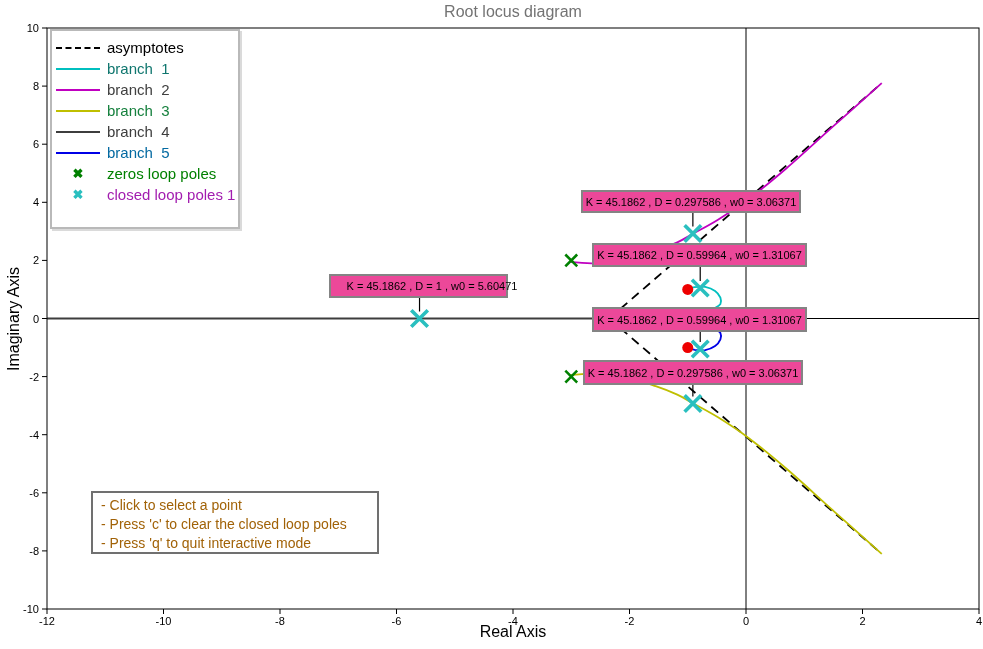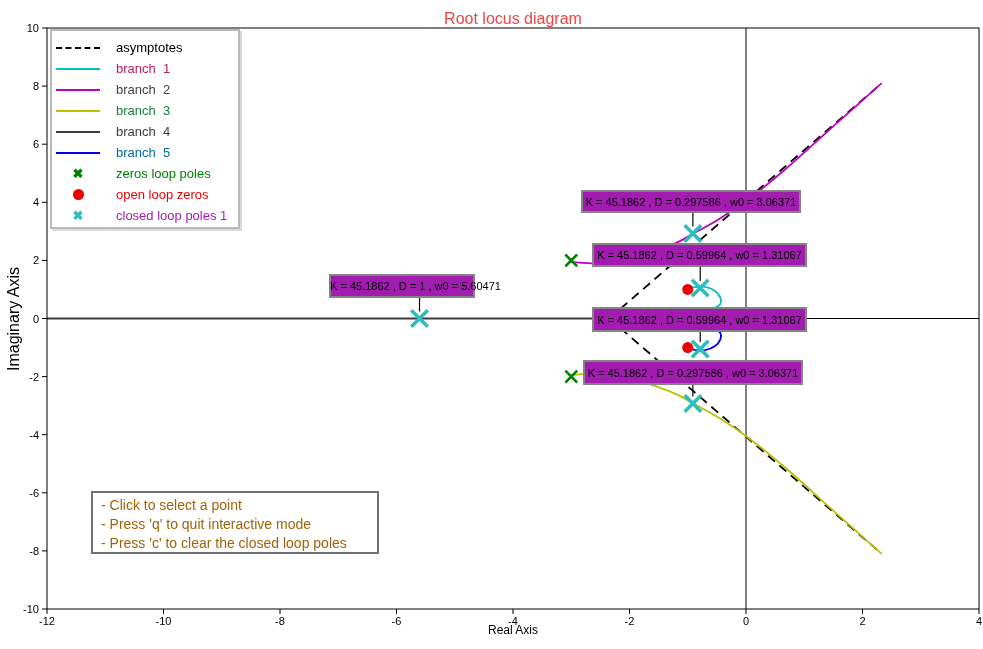--- a/index.html
+++ b/index.html
@@ -1,31 +1,31 @@
 <!DOCTYPE html>
 <html><head>
 <meta charset="utf-8">
 <style>
   html,body{margin:0;padding:0;background:#fff;}
   #fig{position:relative;width:983px;height:649px;background:#fff;
        font-family:"Liberation Sans",sans-serif;overflow:hidden;}
   #plot-svg{position:absolute;left:0;top:0;z-index:1;}
-  .fig-title{position:absolute;left:47px;top:10px;width:932px;text-align:center;
-       font-size:16px;color:#ef4444;z-index:2;}
+  .fig-title{position:absolute;left:47px;top:3px;width:932px;text-align:center;
+       font-size:16px;color:#737373;z-index:2;}
   .x-label{position:absolute;left:47px;top:623px;width:932px;text-align:center;
-       font-size:12px;color:#000;z-index:2;}
+       font-size:16px;color:#000;z-index:2;}
   .y-label{position:absolute;left:14px;top:319px;transform:translate(-50%,-50%) rotate(-90deg);
        font-size:16px;color:#000;white-space:nowrap;z-index:2;}
   .legend{position:absolute;left:50px;top:29px;width:190px;height:200px;background:#fff;
        border:2px solid #b9b9b9;box-shadow:2px 2px 0 rgba(150,150,150,.35);
        box-sizing:border-box;z-index:3;padding-top:6px;}
   .legend-row{height:21px;display:flex;align-items:center;}
   .legend-sample{width:52px;display:flex;justify-content:center;align-items:center;flex:none;}
-  .legend-label{font-size:13px;white-space:pre;margin-left:12px;}
-  .ann{position:absolute;background:#a21caf;border:2px solid #848484;box-sizing:border-box;
+  .legend-label{font-size:15px;white-space:pre;margin-left:3px;}
+  .ann{position:absolute;background:#ec4899;border:2px solid #848484;box-sizing:border-box;
        display:flex;align-items:center;justify-content:center;font-size:11px;color:#000;
        white-space:nowrap;z-index:3;}
   .instructions{position:absolute;left:91px;top:491px;width:288px;height:63px;background:#fff;
        border:2px solid #707070;box-sizing:border-box;z-index:3;padding:3px 0 0 8px;}
   .instr-line{font-size:14px;line-height:19px;color:#a16207;white-space:nowrap;}
 </style>
 </head>
 <body>
 
 <div id="fig">
@@ -102,21 +102,21 @@
       <div class="legend-row">
         <span class="legend-sample">
           <span style="width: 44px; border-top: 2.5px dashed rgb(0, 0, 0); display: inline-block;"></span>
         </span>
         <span class="legend-label" style="color: rgb(0, 0, 0);">asymptotes</span>
       </div>
       <div class="legend-row">
         <span class="legend-sample">
           <span style="width: 44px; border-top: 2.5px solid rgb(0, 191, 191); display: inline-block;"></span>
         </span>
-        <span class="legend-label" style="color: #be185d;">branch  1</span>
+        <span class="legend-label" style="color: #0f766e;">branch  1</span>
       </div>
       <div class="legend-row">
         <span class="legend-sample">
           <span style="width: 44px; border-top: 2.5px solid rgb(192, 0, 192); display: inline-block;"></span>
         </span>
         <span class="legend-label" style="color: #404040;">branch  2</span>
       </div>
       <div class="legend-row">
         <span class="legend-sample">
           <span style="width: 44px; border-top: 2.5px solid rgb(191, 191, 0); display: inline-block;"></span>
@@ -136,36 +136,30 @@
         <span class="legend-label" style="color: #0369a1;">branch  5</span>
       </div>
       <div class="legend-row">
         <span class="legend-sample">
           <span style="color: rgb(0, 128, 0); font-size: 13px; font-weight: bold;">✖</span>
         </span>
         <span class="legend-label" style="color: rgb(0, 128, 0);">zeros loop poles</span>
       </div>
       <div class="legend-row">
         <span class="legend-sample">
-          <span style="width: 11px; height: 11px; border-radius: 50%; background: rgb(238, 0, 0); display: inline-block;"></span>
-        </span>
-        <span class="legend-label" style="color: rgb(238, 0, 0);">open loop zeros</span>
-      </div>
-      <div class="legend-row">
-        <span class="legend-sample">
           <span style="color: rgb(42, 191, 191); font-size: 13px; font-weight: bold;">✖</span>
         </span>
         <span class="legend-label" style="color: #a21caf;">closed loop poles 1</span>
       </div>
     </div>
   <div id="annotations">
       <div class="ann" style="left: 581px; top: 190px; width: 220px; height: 23px;">K = 45.1862 , D = 0.297586 , w0 = 3.06371</div>
       <div class="ann" style="left: 592px; top: 243px; width: 215px; height: 24px;">K = 45.1862 , D = 0.59964 , w0 = 1.31067</div>
-      <div class="ann" style="left: 329px; top: 274px; width: 146px; height: 24px; padding-left: 27px;">K = 45.1862 , D = 1 , w0 = 5.60471</div>
+      <div class="ann" style="left: 329px; top: 274px; width: 179px; height: 24px; padding-left: 27px;">K = 45.1862 , D = 1 , w0 = 5.60471</div>
       <div class="ann" style="left: 592px; top: 307px; width: 215px; height: 25px;">K = 45.1862 , D = 0.59964 , w0 = 1.31067</div>
       <div class="ann" style="left: 583px; top: 360px; width: 220px; height: 25px;">K = 45.1862 , D = 0.297586 , w0 = 3.06371</div>
     </div>
   <div class="instructions" id="instructions">
       <div class="instr-line">- Click to select a point</div>
+      <div class="instr-line">- Press 'c' to clear the closed loop poles</div>
       <div class="instr-line">- Press 'q' to quit interactive mode</div>
-      <div class="instr-line">- Press 'c' to clear the closed loop poles</div>
     </div>
 </div>
 
 </body></html>

